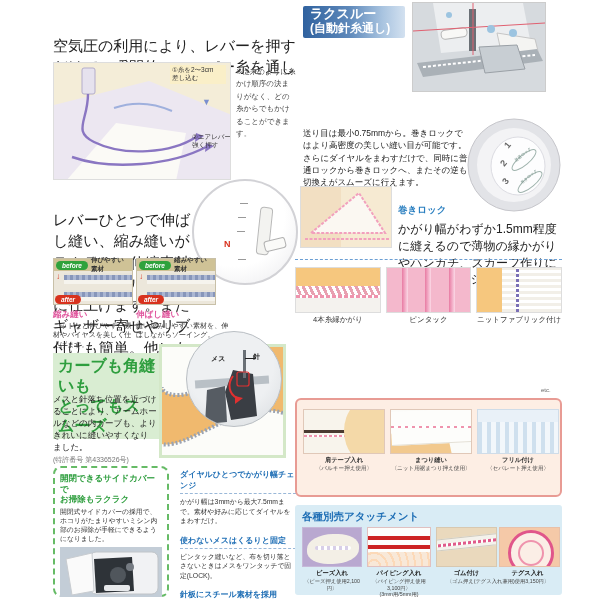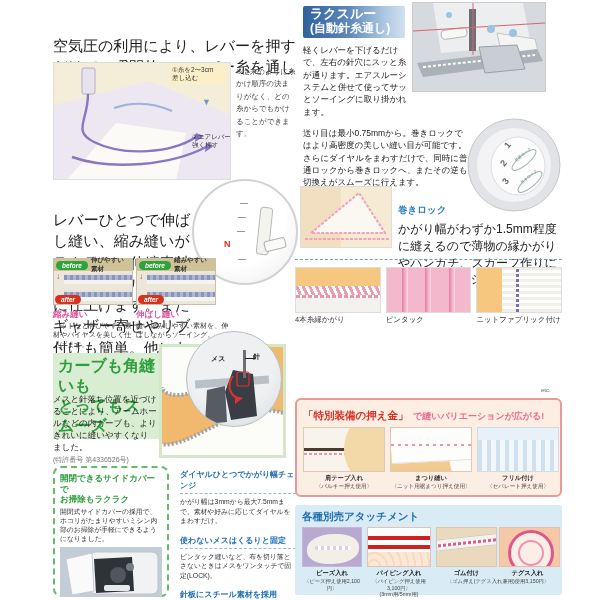--- a/index.html
+++ b/index.html
@@ -21,21 +21,21 @@
         padding:0 6px;line-height:9px;font-style:italic}
   .oval-green{background:#2fa23c}
   .oval-red{background:#d8321e}
   .samp{position:absolute;width:80px;height:47px;border:1px solid #c8c0a8;background:#ece7db}
   .samp-head{height:12px;background:#cfc296;display:flex;align-items:center;gap:3px;padding:0 2px}
   .samp-mat{font-size:6.5px;color:#333;font-weight:bold}
   .strip{position:absolute;left:10px;width:68px;height:11px;background:repeating-linear-gradient(90deg,#8796ba 0 3px,#aab6d2 3px 6px);border-top:2px solid #e8e4da;border-bottom:4px solid #f6f4ee}
   .msec-title{font-size:8px;font-weight:bold;color:#1e6eb5;border-bottom:1px dashed #9ab8d8;padding-bottom:2px;margin-bottom:3px}
   .msec-body{font-size:6.8px;line-height:1.4;color:#333}
   .msec{margin-bottom:9px}
-  .cell-label{font-size:7.5px;color:#333;text-align:left;margin-top:2px}
+  .cell-label{font-size:7.5px;color:#333;text-align:center;margin-top:2px}
   .swimg{width:100%;height:46px;border:1px solid #ddd;position:relative;overflow:hidden}
   .cap1{font-size:6.3px;color:#333;text-align:center;margin-top:2px;font-weight:bold}
   .cap2{font-size:5.6px;color:#444;text-align:center;line-height:1.25}
   .at-lbl{font-size:6.3px;color:#222;text-align:center;font-weight:bold;margin-top:2px}
   .at-sub{font-size:5.3px;color:#444;text-align:center;line-height:1.25}
 </style>
 </head>
 <body>
 
 <div class="page">
@@ -176,21 +176,20 @@
       <polygon points="4,60 124,46 130,58 10,74" fill="#aab1b7"></polygon>
       <line x1="10" y1="64" x2="122" y2="52" stroke="#fff" stroke-width="2" stroke-dasharray="3 2"></line>
       <polygon points="66,44 104,42 112,66 72,70" fill="#c8ced3" stroke="#9aa0a6"></polygon>
       <line x1="0" y1="28" x2="132" y2="20" stroke="#e06070" stroke-width="1"></line>
       <line x1="60" y1="0" x2="60" y2="52" stroke="#e06070" stroke-width="1"></line>
       <circle cx="78" cy="26" r="4" fill="#9cc4e0"></circle>
       <circle cx="100" cy="30" r="4" fill="#9cc4e0"></circle>
       <circle cx="36" cy="12" r="3" fill="#9cc4e0"></circle>
     </svg>
   </div>
-  <div class="abs" style="left:303px;top:44px;width:106px;font-size:8.5px;line-height:1.45;color:#222">軽くレバーを下げるだけで、左右の針穴にスッと糸が通ります。エアスルーシステムと併せて使ってサッとソーイングに取り掛かれます。</div>
 
   <div class="abs" style="left:303px;top:127px;width:166px;font-size:8.5px;line-height:1.45;color:#222">送り目は最小0.75mmから。巻きロックではより高密度の美しい縫い目が可能です。さらにダイヤルをまわすだけで、同時に普通ロックから巻きロックへ、またその逆も切換えがスムーズに行えます。</div>
 
   <div class="photo" style="left:466px;top:116px;width:96px;height:98px">
     <svg width="96" height="98" viewBox="0 0 96 98">
       <circle cx="48" cy="49" r="46" fill="#e2e3e7" stroke="#c6c6cb"></circle>
       <circle cx="48" cy="49" r="37" fill="#f3f3f5"></circle>
       <ellipse cx="52" cy="50" rx="27" ry="29" fill="#fdfdfe" stroke="#dcdce2"></ellipse>
       <text x="40" y="34" font-size="9" font-weight="bold" fill="#666" transform="rotate(-50 40 31)">1</text>
       <text x="36" y="52" font-size="9" font-weight="bold" fill="#666" transform="rotate(-50 36 49)">2</text>
@@ -237,24 +236,20 @@
       <div class="swimg" style="background:linear-gradient(90deg,#f6c77e 0 30%,#fbfaf6 30%)">
         <div style="position:absolute;left:30%;top:0;width:70%;height:100%;background:repeating-linear-gradient(0deg,#f2efe8 0 3px,#ffffff 3px 6px)"></div>
         <div style="position:absolute;left:46%;top:0;width:3px;height:100%;background:repeating-linear-gradient(0deg,#7a6fb5 0 3px,#fff 3px 5px)"></div>
       </div>
       <div class="cell-label">ニットファブリック付け</div>
     </div>
   </div>
   <div class="abs" style="left:541px;top:387px;font-size:6px;color:#666">etc.</div>
 
   <div class="abs" style="left:295px;top:398px;width:267px;height:99px;border:2px solid #e89b94;border-radius:6px;background:#fdeee4;padding:5px 6px">
-    <div>
-      <span style="font-size:10.5px;font-weight:bold;color:#d93025">「特別装備の押え金」</span>
-      <span style="font-size:9px;font-weight:bold;color:#ef6a8e">で縫いバリエーションが広がる!</span>
-    </div>
     <div style="display:flex;gap:5px;margin-top:4px">
       <div style="width:82px">
         <div style="width:82px;height:45px;border:1px solid #e0c8b8;background:#f8f4ec;position:relative;overflow:hidden">
           <div style="position:absolute;left:0;top:20px;width:100%;height:3px;background:#4a3a30"></div>
           <div style="position:absolute;left:0;top:25px;width:100%;height:2px;background:repeating-linear-gradient(90deg,#ef93ad 0 3px,#fff 3px 5px)"></div>
           <div style="position:absolute;right:-20px;top:-14px;width:60px;height:70px;border-radius:50%;background:#f4d9a8"></div>
         </div>
         <div class="cap1">肩テープ入れ</div>
         <div class="cap2">〈バルキー押え使用〉</div>
       </div>

